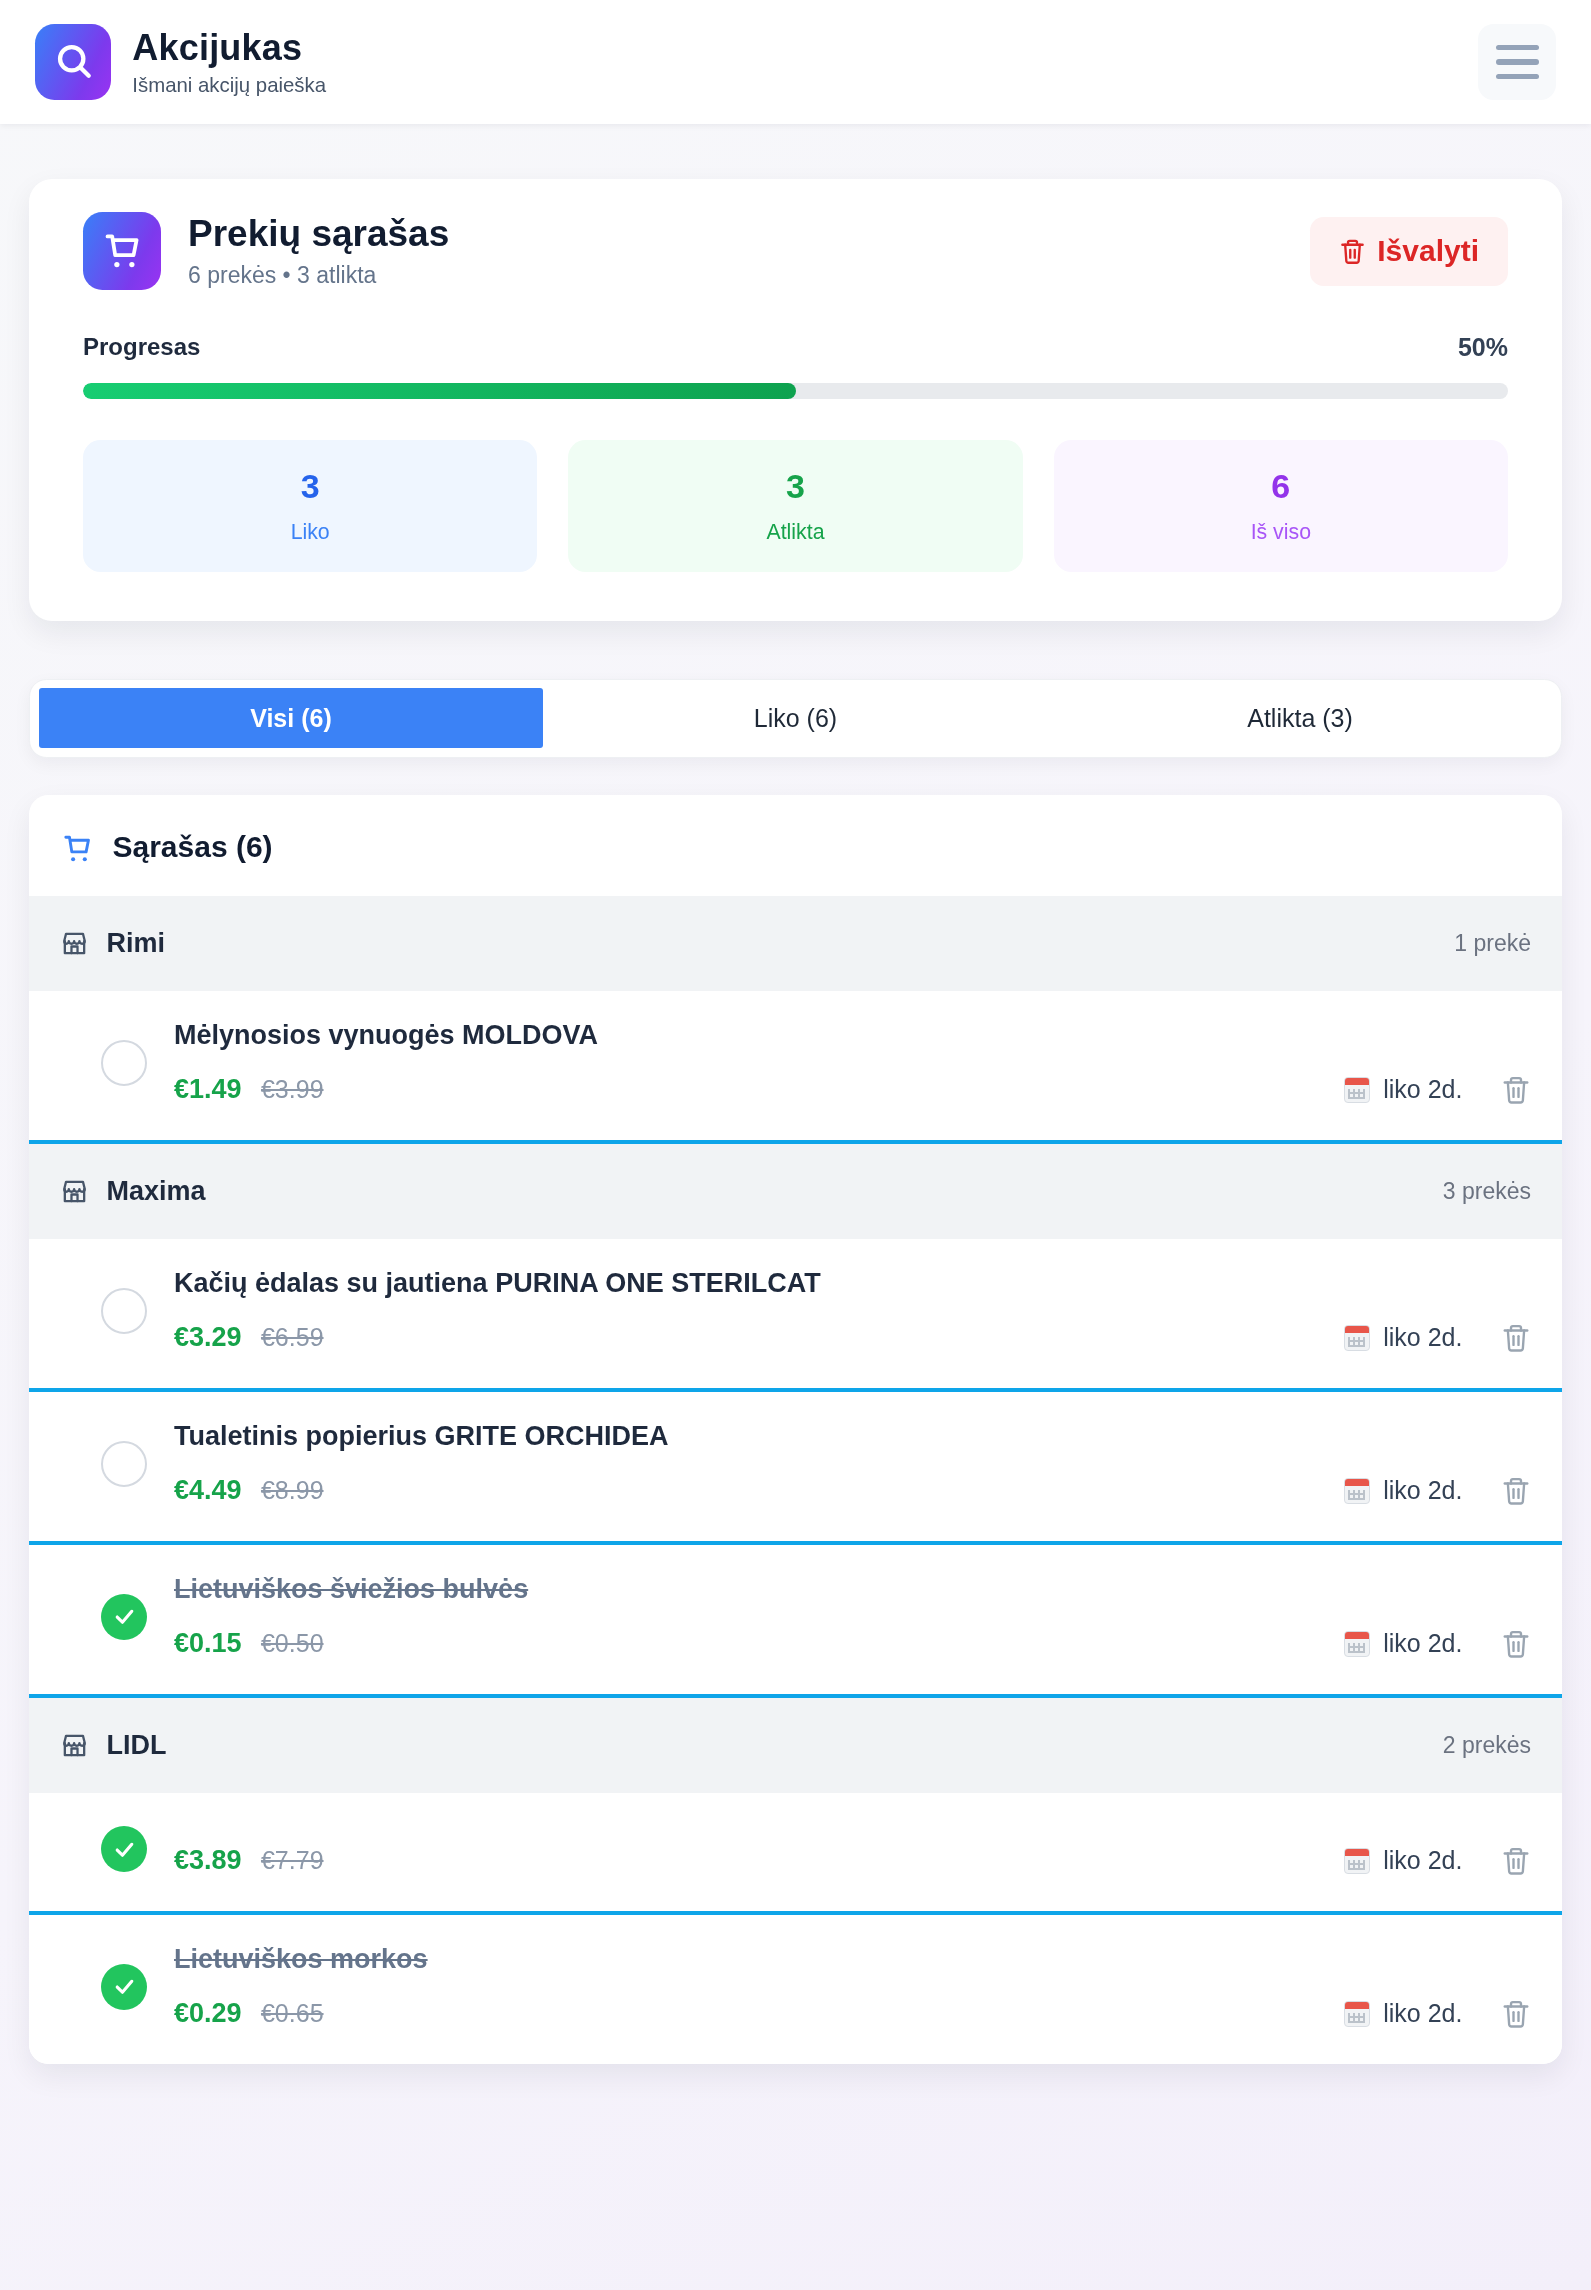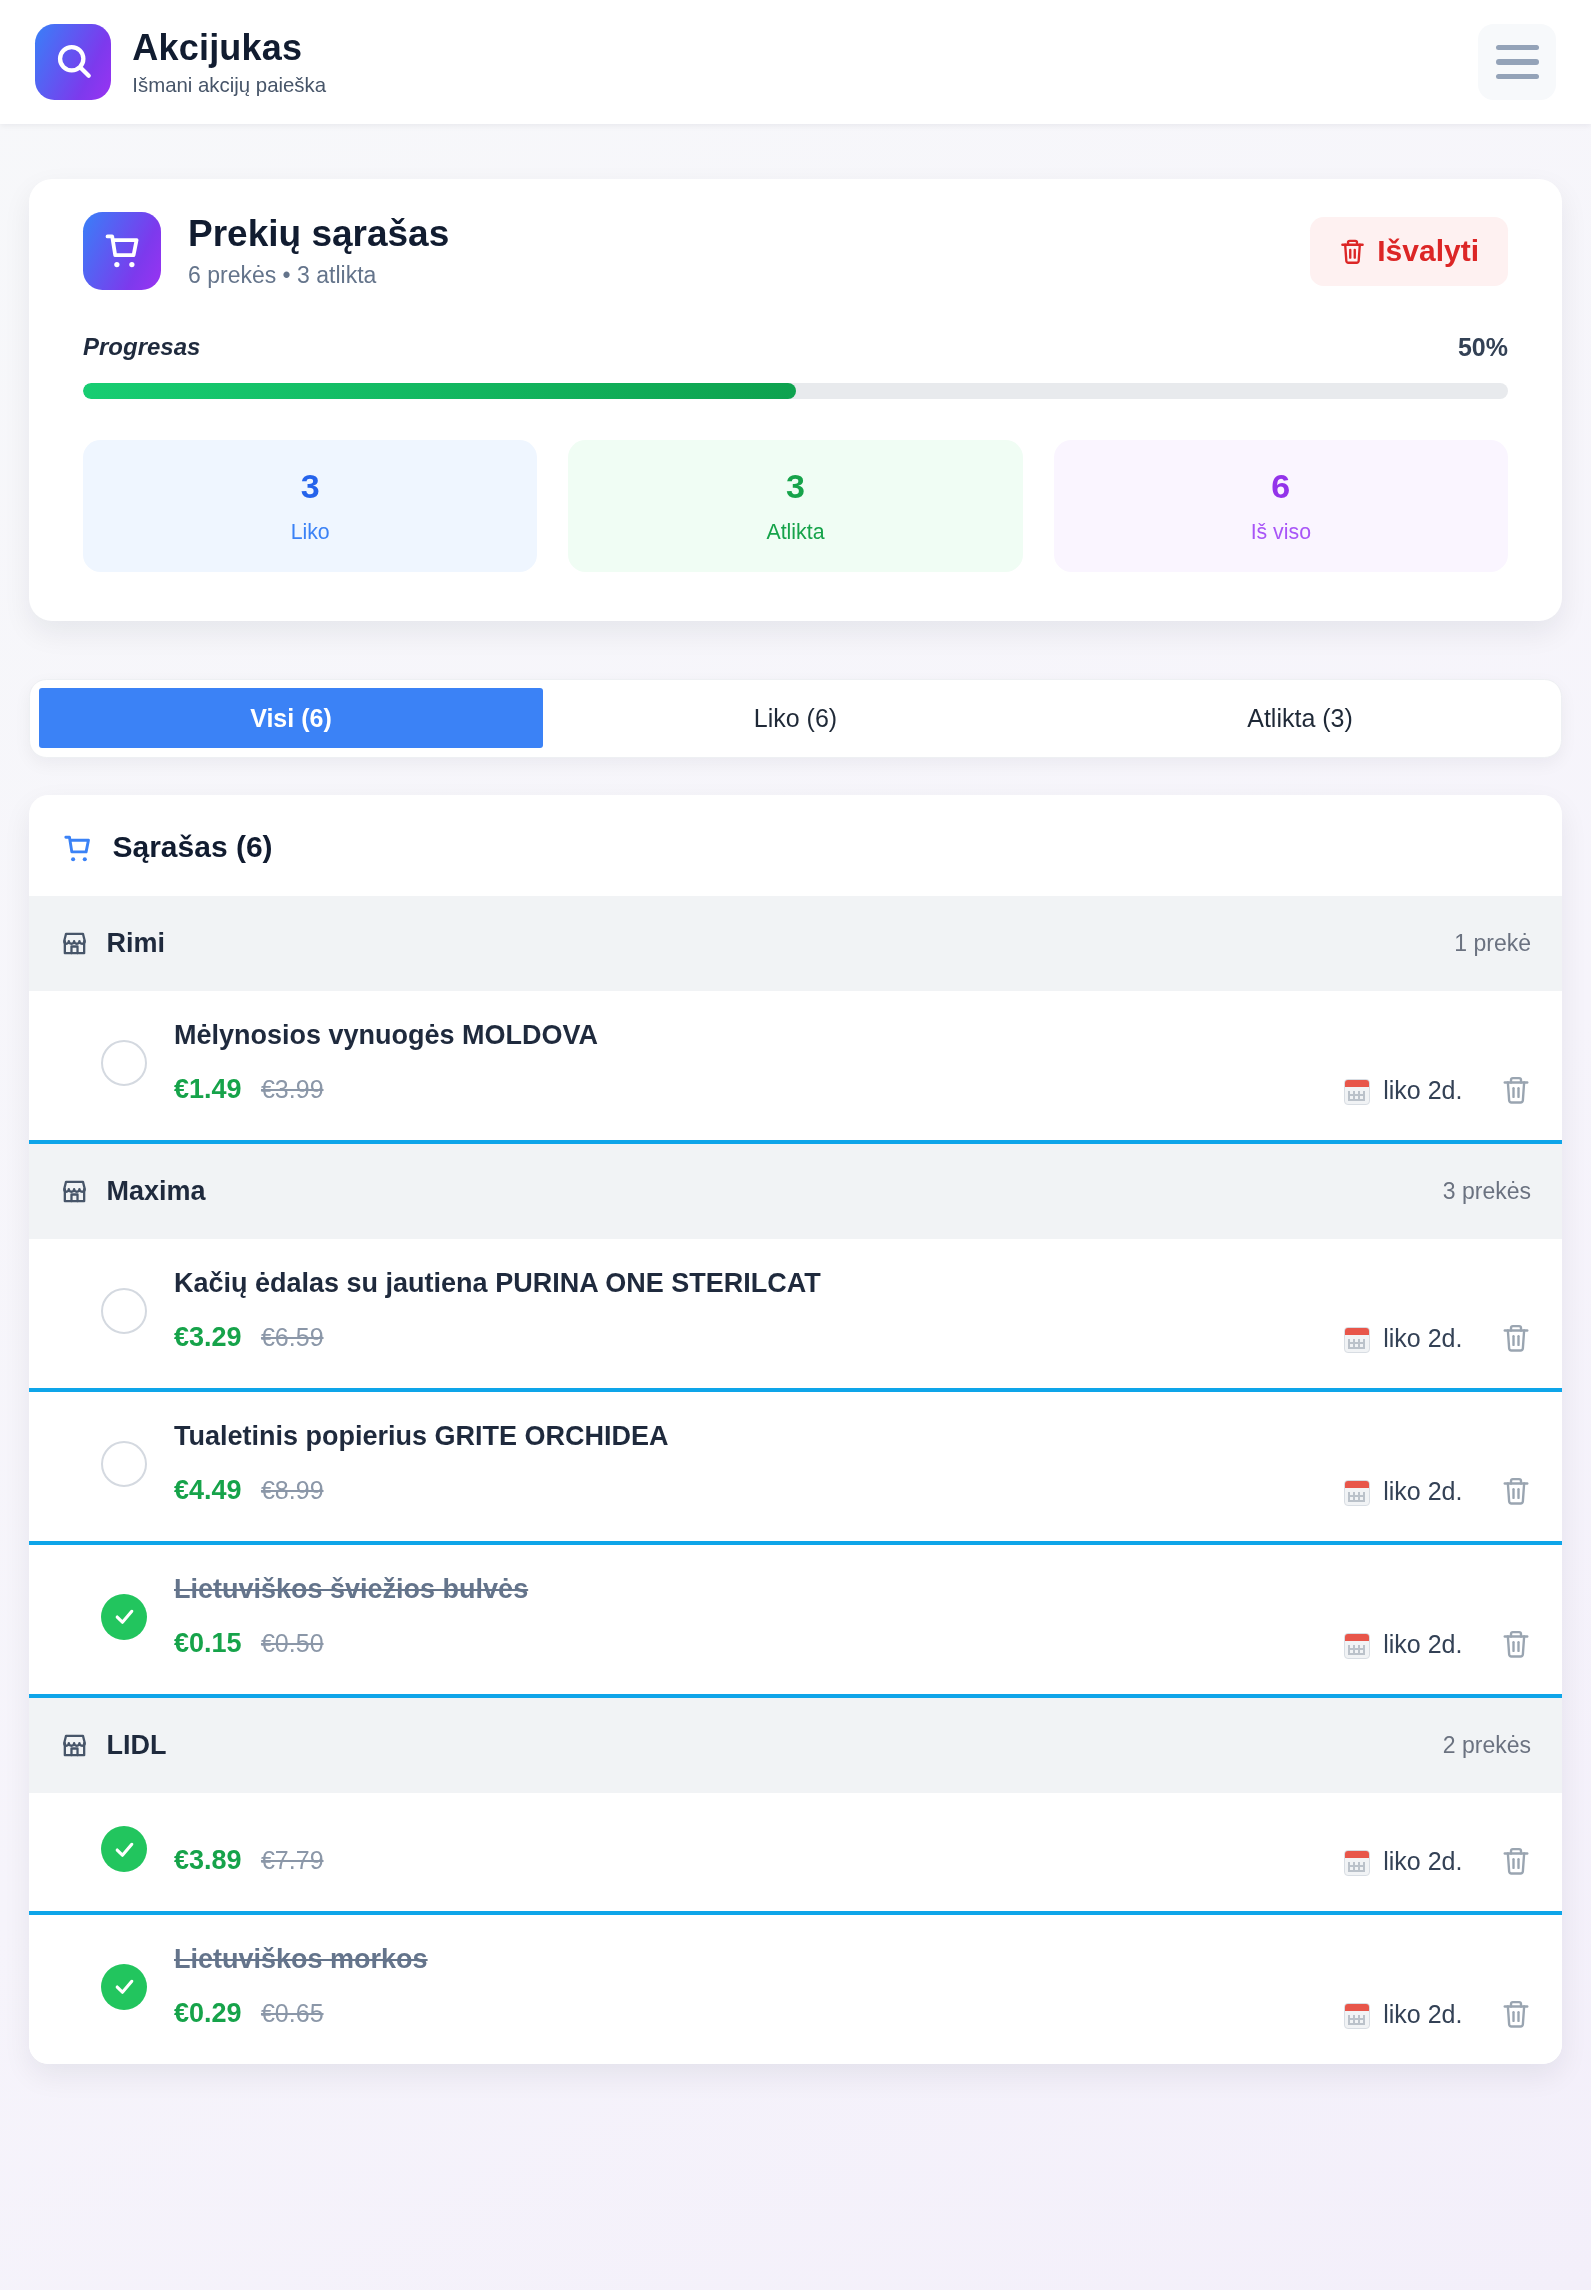--- a/index.html
+++ b/index.html
@@ -48,21 +48,21 @@
   .summary-titles { margin-left:27px; }
   .summary-title { font-size:37px; font-weight:bold; color:#111c30; }
   .summary-subtitle { font-size:23px; color:#64748b; margin-top:7.8px; }
   .clear-btn {
     margin-left:auto; border:none; cursor:pointer;
     background:#fef1f1; color:#dc2626; font-size:30px; font-weight:600;
     font-family:inherit;
     padding:17.5px 29px; border-radius:13.6px; display:flex; align-items:center; gap:11.6px;
   }
   .progress-labels { display:flex; justify-content:space-between; margin-top:43px; }
-  .progress-name { font-size:24px; font-weight:600; color:#1f2a3d;font-style:italic; }
+  .progress-name { font-size:24px; font-weight:600; color:#1f2a3d; }
   .progress-value { font-size:25px; font-weight:600; color:#334155; }
   .progress-track {
     margin-top:21.3px; height:15.5px; border-radius:9.7px; background:#e8eaed; overflow:hidden;
   }
   .progress-fill {
     height:100%; border-radius:9.7px;
     background:linear-gradient(90deg,#17cd72 0%,#0ea24f 100%);
   }
   .stats { display:flex; gap:31px; margin-top:41px; }
   .stat {
@@ -103,21 +103,21 @@
     border:2.9px solid #d4d9e0; background:#ffffff;
     display:flex; align-items:center; justify-content:center;
   }
   .checkbox.checked { border:none; background:#22c55e; }
   .item-body { flex:1; min-width:0; }
   .item-name { font-size:27px; font-weight:600; color:#1f2a3d; }
   .item.done .item-name { color:#64748b; text-decoration:line-through; }
   .price-row { display:flex; align-items:center; margin-top:23px; }
   .price-new { font-size:27px; font-weight:bold; color:#16a34a; }
   .price-old { font-size:25px; color:#8b97a8; text-decoration:line-through; margin-left:19.4px; }
-  .meta { margin-left:auto; display:flex; align-items:flex-end; gap:13.6px; }
+  .meta { margin-left:auto; display:flex; align-items:center; gap:13.6px; }
   .expiry { font-size:25px; color:#334155; }
   .item-trash {
     background:none; border:none; cursor:pointer; margin-left:25px;
     display:flex; align-items:center; justify-content:center;
   }
   .cal-icon { width:26px; height:26px; border-radius:3.9px; overflow:hidden; position:relative;
     background:#f1f3f5; border:1px solid #d8dde3; }
   .cal-icon::before { content:""; position:absolute; top:0; left:0; right:0; height:7.8px; background:#e8564a; }
   .cal-icon::after {
     content:""; position:absolute; left:3.9px; right:3.9px; top:11.6px; bottom:2.9px;

